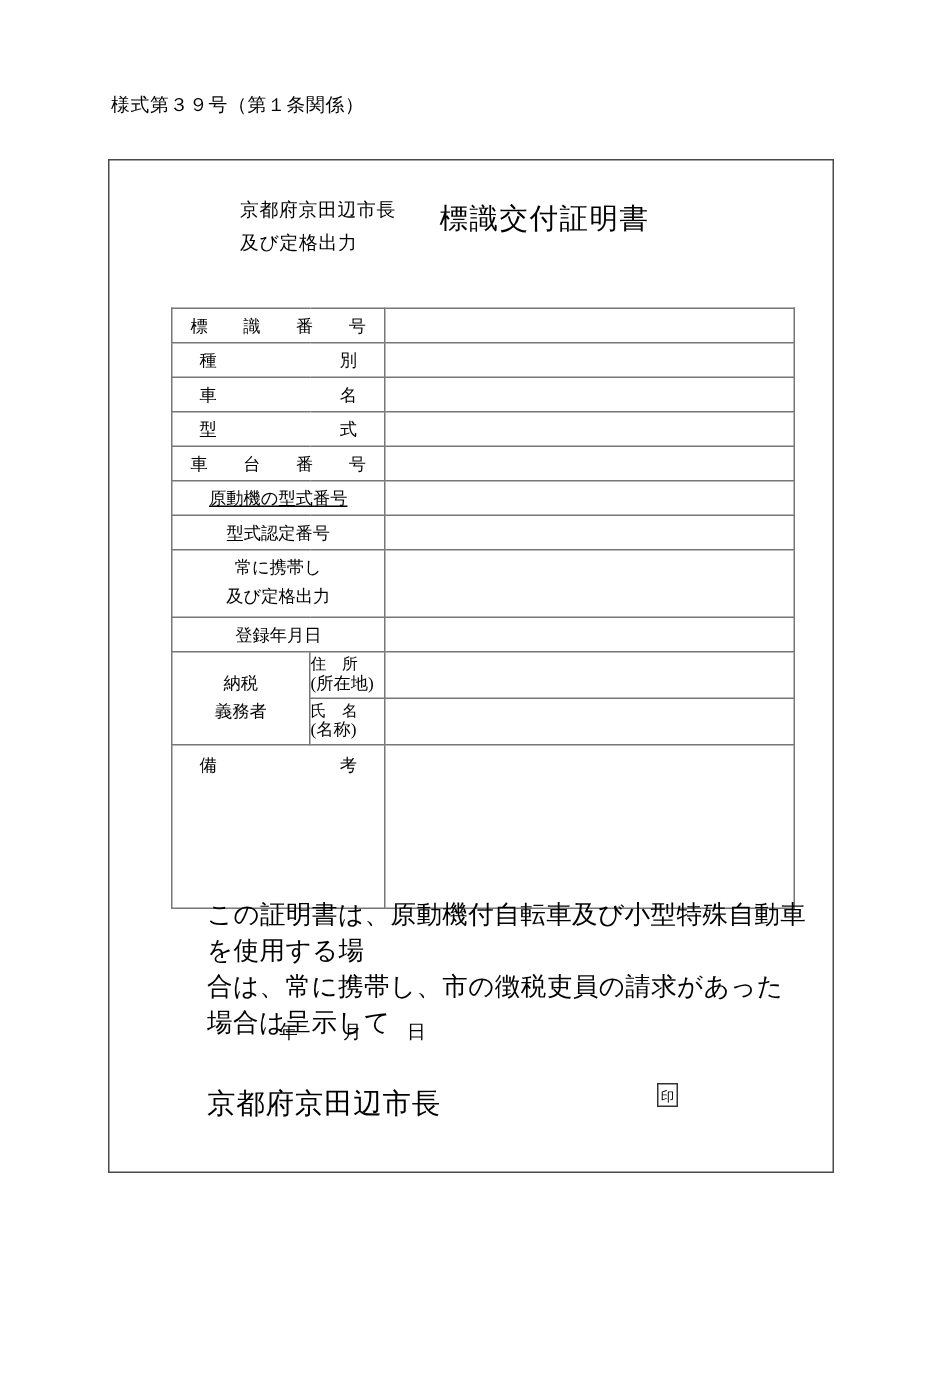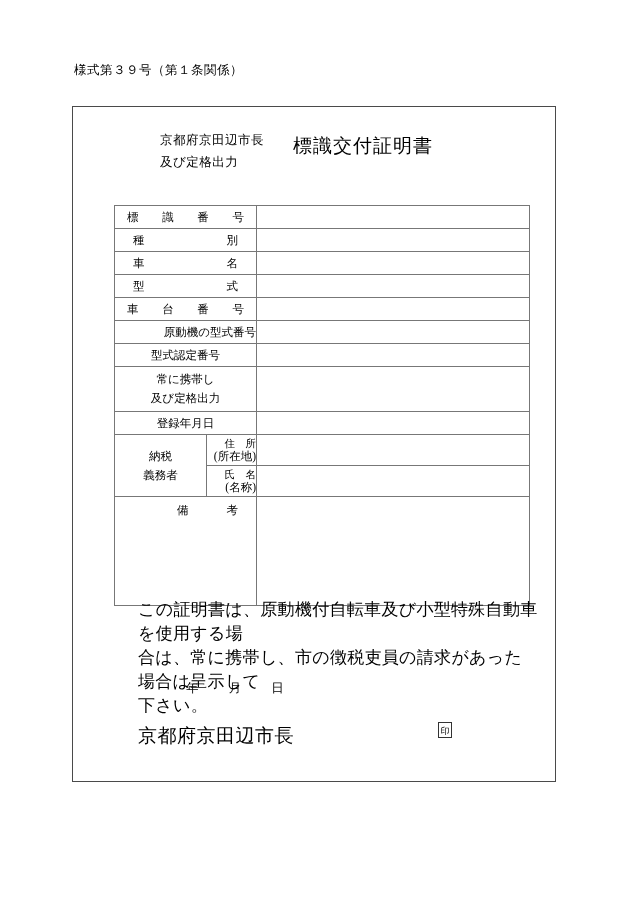--- a/index.html
+++ b/index.html
@@ -95,37 +95,38 @@
     padding: 0 12px;
   }
   .spread-narrow {
     display: block;
     text-align: justify;
     text-align-last: justify;
     padding: 0 18px;
   }
   .small-lbl {
     font-size: 10px;
-    text-align: right;
-    white-space: nowrap;
+    text-align: center;
+    white-space: nowrap;
+    text-decoration: underline;
   }
   .mid-lbl {
     font-size: 11.5px;
     text-align: center;
     white-space: nowrap;
     margin-left: 28px;
   }
   .two-line {
     font-size: 11.5px;
     text-align: center;
     line-height: 19px;
   }
   .sub-two-line {
     font-size: 9.5px;
-    text-align: right;
+    text-align: left;
     line-height: 13px;
   }
   .sub-first {
     font-size: 10.5px;
   }
 
   
   .note {
     position: absolute;
     left: 138px;
@@ -256,32 +257,31 @@
         <td style="height:30px;"></td>
       </tr>
       <tr>
         <td class="sub-two-line" style="height:30px;">
           <div class="sub-first">氏　名</div>
           <div>(名称)</div>
         </td>
         <td style="height:30px;"></td>
       </tr>
       <tr>
-        <td class="lbl" colspan="2" style="height:102px; vertical-align:top; padding-top:6px;padding-left:44px;">
+        <td class="lbl" colspan="2" style="height:102px; vertical-align:top; padding-top:6px;">
           <span class="spread-narrow">備　　　考</span>
         </td>
         <td style="height:102px;"></td>
       </tr>
     </tbody>
   </table>
 
   <div class="note">
     <p>この証明書は、原動機付自転車及び小型特殊自動車を使用する場</p>
     <p class="l2">合は、常に携帯し、市の徴税吏員の請求があった場合は呈示して</p>
-    <p class="l2">下さい。</p>
   </div>
 
   <div class="date-line">
     <span>年</span>
     <span>月</span>
     <span>日</span>
   </div>
 
   <div class="signature">京都府京田辺市長</div>
 

